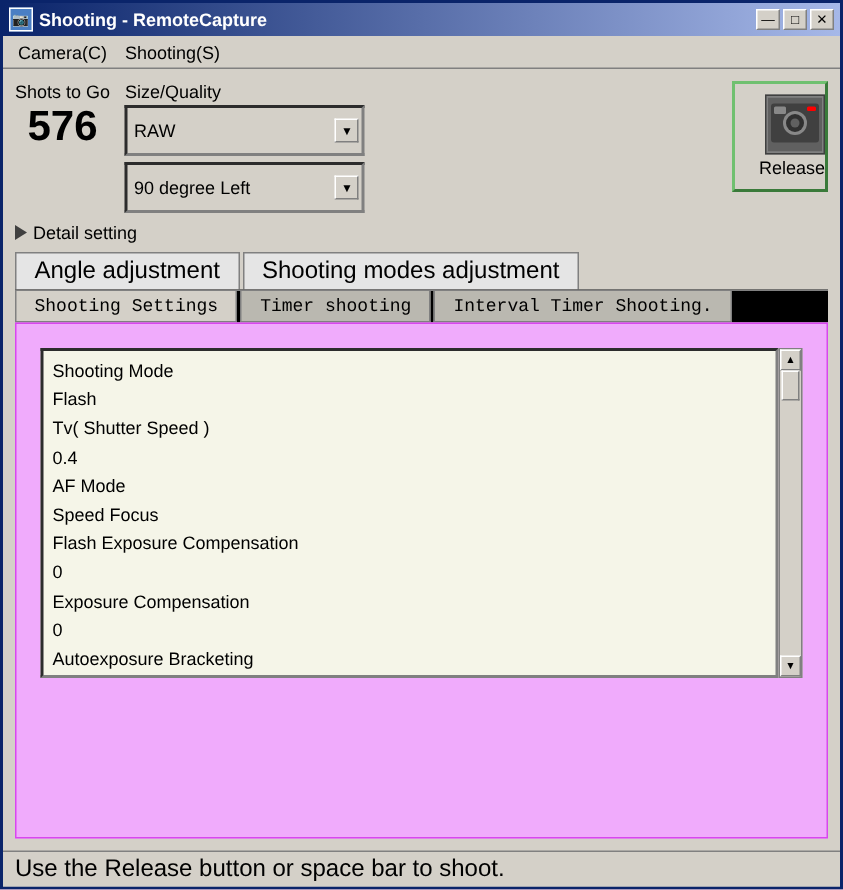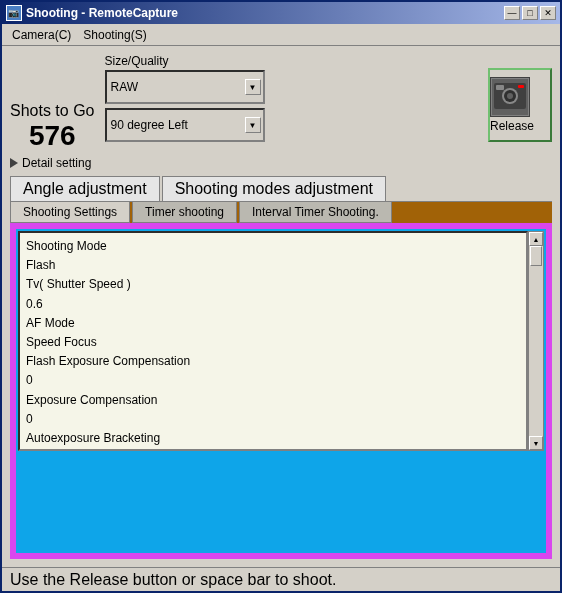--- a/index.html
+++ b/index.html
@@ -92,22 +92,21 @@
     .top-row {
       display: flex;
       align-items: flex-start;
       gap: 10px;
     }
     .shots-section {
       display: flex;
       flex-direction: column;
     }
     .shots-label {
-      font-size: 16px;
-      margin-top: 48px;
+      font-size: 12px;
     }
     .shots-number {
       font-size: 28px;
       font-weight: bold;
       text-align: center;
       line-height: 1;
       padding-top: 2px;
     }
     .middle-section {
       display: flex;
@@ -160,26 +159,25 @@
     }
     .release-btn {
       width: 64px;
       height: 74px;
       background: #d4d0c8;
       border: 2px solid #3a7a3a;
       border-top-color: #70c070;
       border-left-color: #70c070;
       display: flex;
       flex-direction: column;
-      align-items: flex-start;
+      align-items: flex-end;
       justify-content: center;
       cursor: pointer;
       flex-shrink: 0;
       gap: 2px;
-      margin-top: 14px;
     }
     .release-icon {
       width: 40px;
       height: 40px;
       background: #808080;
       border: 1px solid #404040;
       display: flex;
       align-items: center;
       justify-content: center;
       overflow: hidden;
@@ -304,27 +302,28 @@
       flex-direction: column;
       flex: 1;
     }
     .first-tab-row {
       display: flex;
       gap: 0;
     }
     .second-tab-row {
       display: flex;
       gap: 0;
-      background: #a16207;
+      background: #000000;
       border-top: 1px solid #808080;
+      font-family: Liberation Mono, monospace;
     }
     .tab-panel-content {
-      border: 6px solid #d946ef;
-      background: #0ea5e9;
-      padding: 2px;
+      border: 1px solid #d946ef;
+      background: #f0abfc;
+      padding: 16px;
       flex: 1;
     }
   </style>
 </head>
 <body>
 
 <div class="window">
 
   <div class="title-bar">
     <div class="title-bar-left">
@@ -410,21 +409,21 @@
         <div class="tab2">Timer shooting</div>
         <div class="tab2">Interval Timer Shooting.</div>
       </div>
 
       <div class="tab-panel-content">
         <div class="list-container">
           <div class="list-inner">
               <div class="setting-name">Shooting Mode</div>
               <div class="setting-value">   Flash</div>
               <div class="setting-name">Tv( Shutter Speed )</div>
-              <div class="setting-value">   0.6</div>
+              <div class="setting-value">   0.4</div>
               <div class="setting-name">AF Mode</div>
               <div class="setting-value">   Speed Focus</div>
               <div class="setting-name">Flash Exposure Compensation</div>
               <div class="setting-value">   0</div>
               <div class="setting-name">Exposure Compensation</div>
               <div class="setting-value">   0</div>
               <div class="setting-name">Autoexposure Bracketing</div>
               <div class="setting-value">   0</div>
             </div>
           <div class="scrollbar-area">

